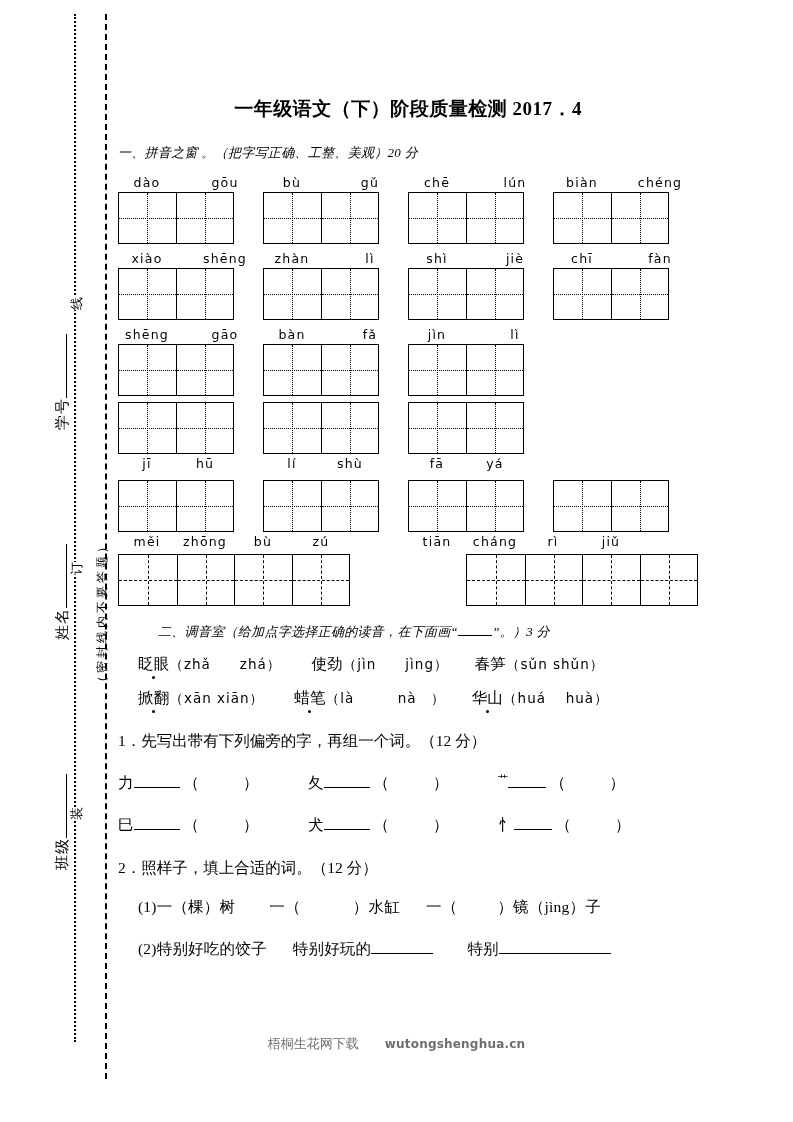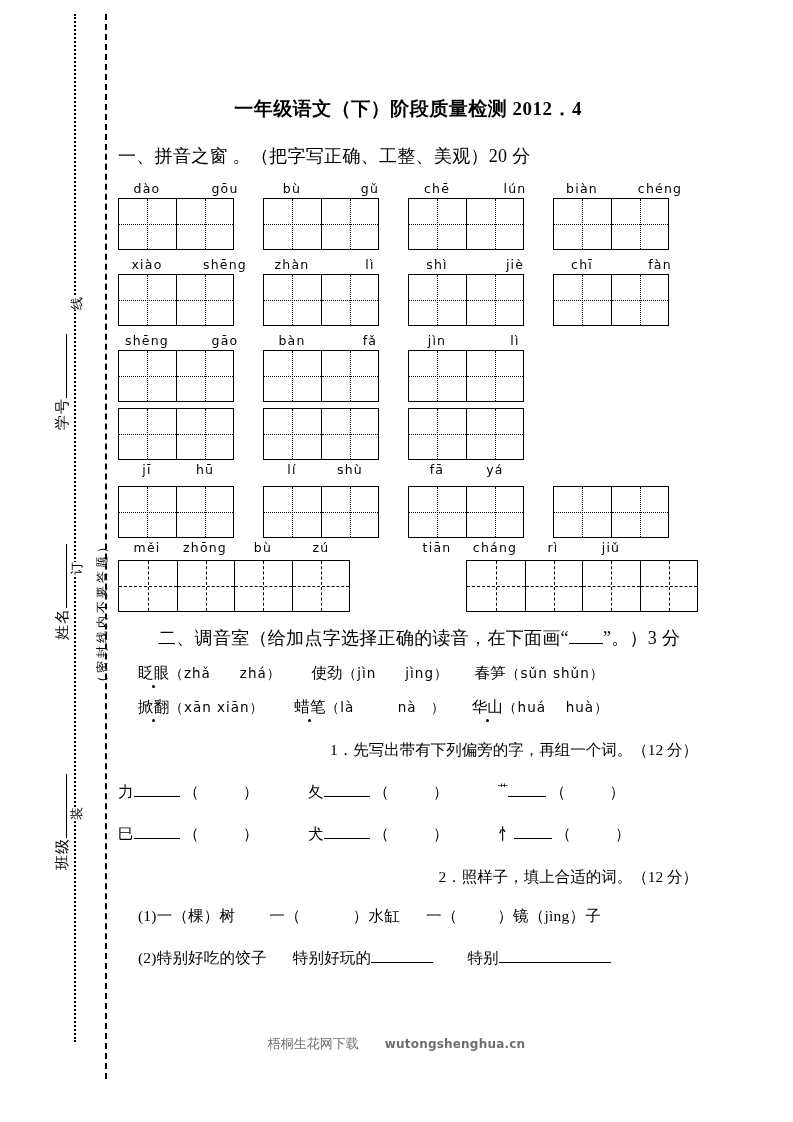--- a/index.html
+++ b/index.html
@@ -77,23 +77,24 @@
 
   .paper-title {
     text-align: center;
     font-size: 19px;
     font-weight: bold;
     margin-top: 96px;
     letter-spacing: 0.5px;
   }
 
   .sec-head {
-    font-size: 18px;
+    font-size: 13px;
     margin-top: 22px;
     letter-spacing: 0.3px;
+    font-style: italic;
   }
 
   
   .pin-block { margin-top: 12px; }
 
   .pin-row {
     display: flex;
     width: 580px;
   }
 
@@ -241,21 +242,20 @@
   .rad-small {
     font-size: 10px;
     vertical-align: super;
     display: inline-block;
   }
   .paren { letter-spacing: 0; }
 
   .sub-head {
     font-size: 15.5px;
     margin-top: 22px;
-    text-align: right;
   }
 
   .footer {
     position: absolute;
     left: 0;
     right: 0;
     top: 1035px;
     text-align: center;
     color: #6e6e6e;
     font-size: 13px;
@@ -285,21 +285,21 @@
 </div>
 
 <div class="seal-word" style="left:68px; top:310px;">线</div>
 <div class="seal-word" style="left:68px; top:575px;">订</div>
 <div class="seal-word" style="left:68px; top:820px;">装</div>
 
 <div class="seal-note" style="left:94px; top:688px;">（密封线内不要答题）</div>
 
 <div class="sheet">
 
-  <div class="paper-title">一年级语文（下）阶段质量检测 2012．4</div>
+  <div class="paper-title">一年级语文（下）阶段质量检测 2017．4</div>
 
   <div class="sec-head">一、拼音之窗 。（把字写正确、工整、美观）20 分</div>
 
   <div class="pin-block">
 
     <div class="pin-row">
       <div class="pin-cellgroup">
         <div class="pin-label two-part">
           <span>dào</span>
             <span>gōu</span>

